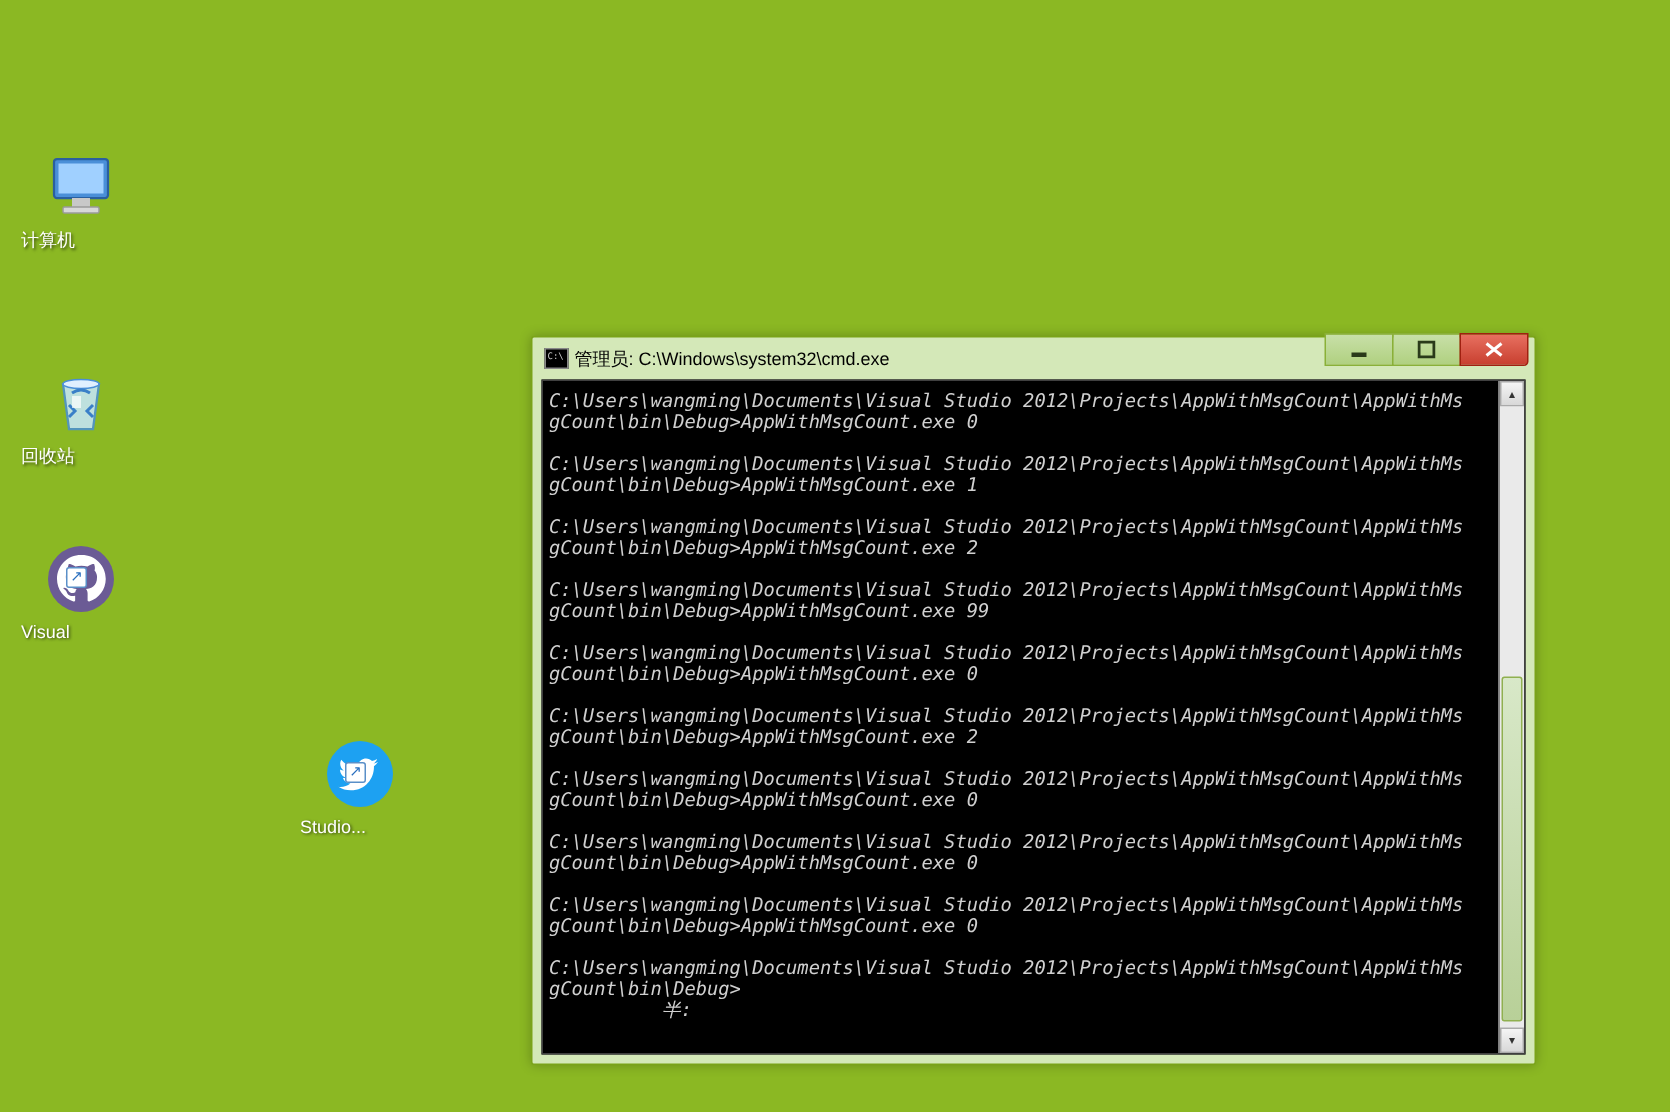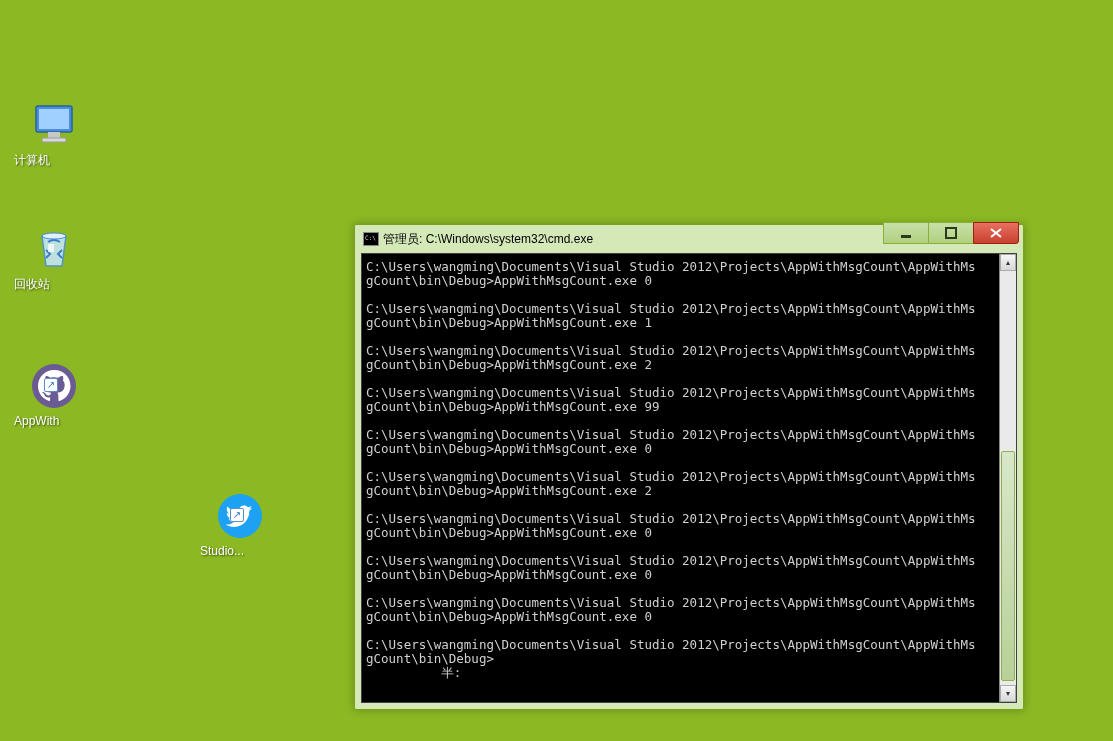--- a/index.html
+++ b/index.html
@@ -112,20 +112,21 @@
   .cmd-text {
     flex: 1;
     padding: 6px 16px 4px 4px;
     font-family: "Consolas", "Lucida Console", monospace;
     font-size: 12.5px;
     line-height: 14px;
     color: #d0d0d0;
     white-space: pre-wrap;
     word-break: break-all;
     overflow: hidden;
+    font-style: italic;
   }
   .cmd-text .line-group { margin-bottom: 14px; }
   .cmd-text .line-group.last { margin-bottom: 0; }
   .cmd-scrollbar {
     width: 17px;
     background: #f0f0f0;
     position: relative;
     border-left: 1px solid #888;
   }
   .sb-btn {
@@ -154,21 +155,21 @@
     <svg width="48" height="48" viewBox="0 0 48 48">
       <rect x="6" y="6" width="36" height="26" rx="2" fill="#4a8fd8" stroke="#2a5f9f" stroke-width="1.5"></rect>
       <rect x="9" y="9" width="30" height="20" fill="#a0d0ff"></rect>
       <rect x="18" y="32" width="12" height="6" fill="#c8c8c8"></rect>
       <rect x="12" y="38" width="24" height="4" rx="1" fill="#d8d8d8" stroke="#9a9a9a"></rect>
     </svg>
   </div>
   <div class="label">计算机</div>
 </div>
 
-<div class="desktop-icon" style="left:14px; top:224px;font-family:Liberation Mono, monospace;">
+<div class="desktop-icon" style="left:14px; top:244px;font-family:Liberation Mono, monospace;">
   <div class="icon-img">
     <svg width="48" height="48" viewBox="0 0 48 48">
       <path d="M12 12 L36 12 L32 42 L16 42 Z" fill="#c8e8ff" stroke="#4a8fd8" stroke-width="1.5" opacity="0.85"></path>
       <ellipse cx="24" cy="12" rx="12" ry="3" fill="#e0f0ff" stroke="#4a8fd8"></ellipse>
       <path d="M18 18 Q24 14 30 18" stroke="#3a7fc8" stroke-width="2" fill="none"></path>
       <path d="M16 26 L20 30 L16 34" stroke="#3a7fc8" stroke-width="2" fill="none"></path>
       <path d="M32 26 L28 30 L32 34" stroke="#3a7fc8" stroke-width="2" fill="none"></path>
       <rect x="18" y="20" width="6" height="8" fill="#fff" opacity="0.7"></rect>
     </svg>
   </div>
@@ -176,21 +177,21 @@
 </div>
 
 <div class="desktop-icon" style="left:14px; top:362px;">
   <div class="icon-img" style="position:relative;">
     <svg width="48" height="48" viewBox="0 0 48 48">
       <circle cx="24" cy="24" r="22" fill="#6b5b95"></circle>
       <path d="M24 8c-9 0-16 7-16 16 0 7 4.6 13 11 15 .8.1 1.1-.3 1.1-.8v-3c-4.5 1-5.4-2-5.4-2-.7-1.8-1.8-2.3-1.8-2.3-1.5-1 .1-1 .1-1 1.6.1 2.5 1.7 2.5 1.7 1.4 2.5 3.8 1.8 4.7 1.3.1-1 .6-1.8 1-2.2-3.6-.4-7.3-1.8-7.3-8 0-1.8.6-3.2 1.7-4.3-.2-.4-.7-2.1.2-4.3 0 0 1.4-.4 4.5 1.6 1.3-.4 2.7-.5 4-.5s2.8.2 4 .5c3.1-2.1 4.5-1.6 4.5-1.6.9 2.3.3 3.9.2 4.3 1 1.1 1.7 2.6 1.7 4.3 0 6.2-3.8 7.6-7.4 8 .6.5 1.1 1.5 1.1 3v4.5c0 .4.3.9 1.1.8 6.4-2.1 11-8 11-15 0-9-7-16-16-16z" fill="#fff"></path>
     </svg>
     <div class="shortcut-arrow">↗</div>
   </div>
-  <div class="label">AppWith</div>
+  <div class="label">Visual</div>
 </div>
 
 <div class="desktop-icon" style="left:200px; top:492px;">
   <div class="icon-img" style="position:relative;">
     <svg width="48" height="48" viewBox="0 0 48 48">
       <circle cx="24" cy="24" r="22" fill="#1da1f2"></circle>
       <path d="M36 16c-1 .5-2 .8-3 1 1.1-.7 2-1.7 2.4-3-1 .6-2.2 1-3.4 1.3-1-1-2.4-1.7-4-1.7-3 0-5.4 2.4-5.4 5.4 0 .4 0 .8.1 1.2-4.5-.2-8.5-2.4-11.2-5.7-.5.8-.7 1.7-.7 2.7 0 1.9 1 3.5 2.4 4.5-.9 0-1.7-.3-2.5-.7v.1c0 2.6 1.9 4.8 4.3 5.3-.5.1-.9.2-1.4.2-.3 0-.7 0-1-.1.7 2.1 2.7 3.7 5 3.8-1.8 1.4-4.1 2.3-6.7 2.3-.4 0-.9 0-1.3-.1 2.4 1.5 5.2 2.4 8.3 2.4 10 0 15.4-8.2 15.4-15.4v-.7c1.1-.8 2-1.7 2.7-2.8z" fill="#fff"></path>
     </svg>
     <div class="shortcut-arrow">↗</div>
   </div>

